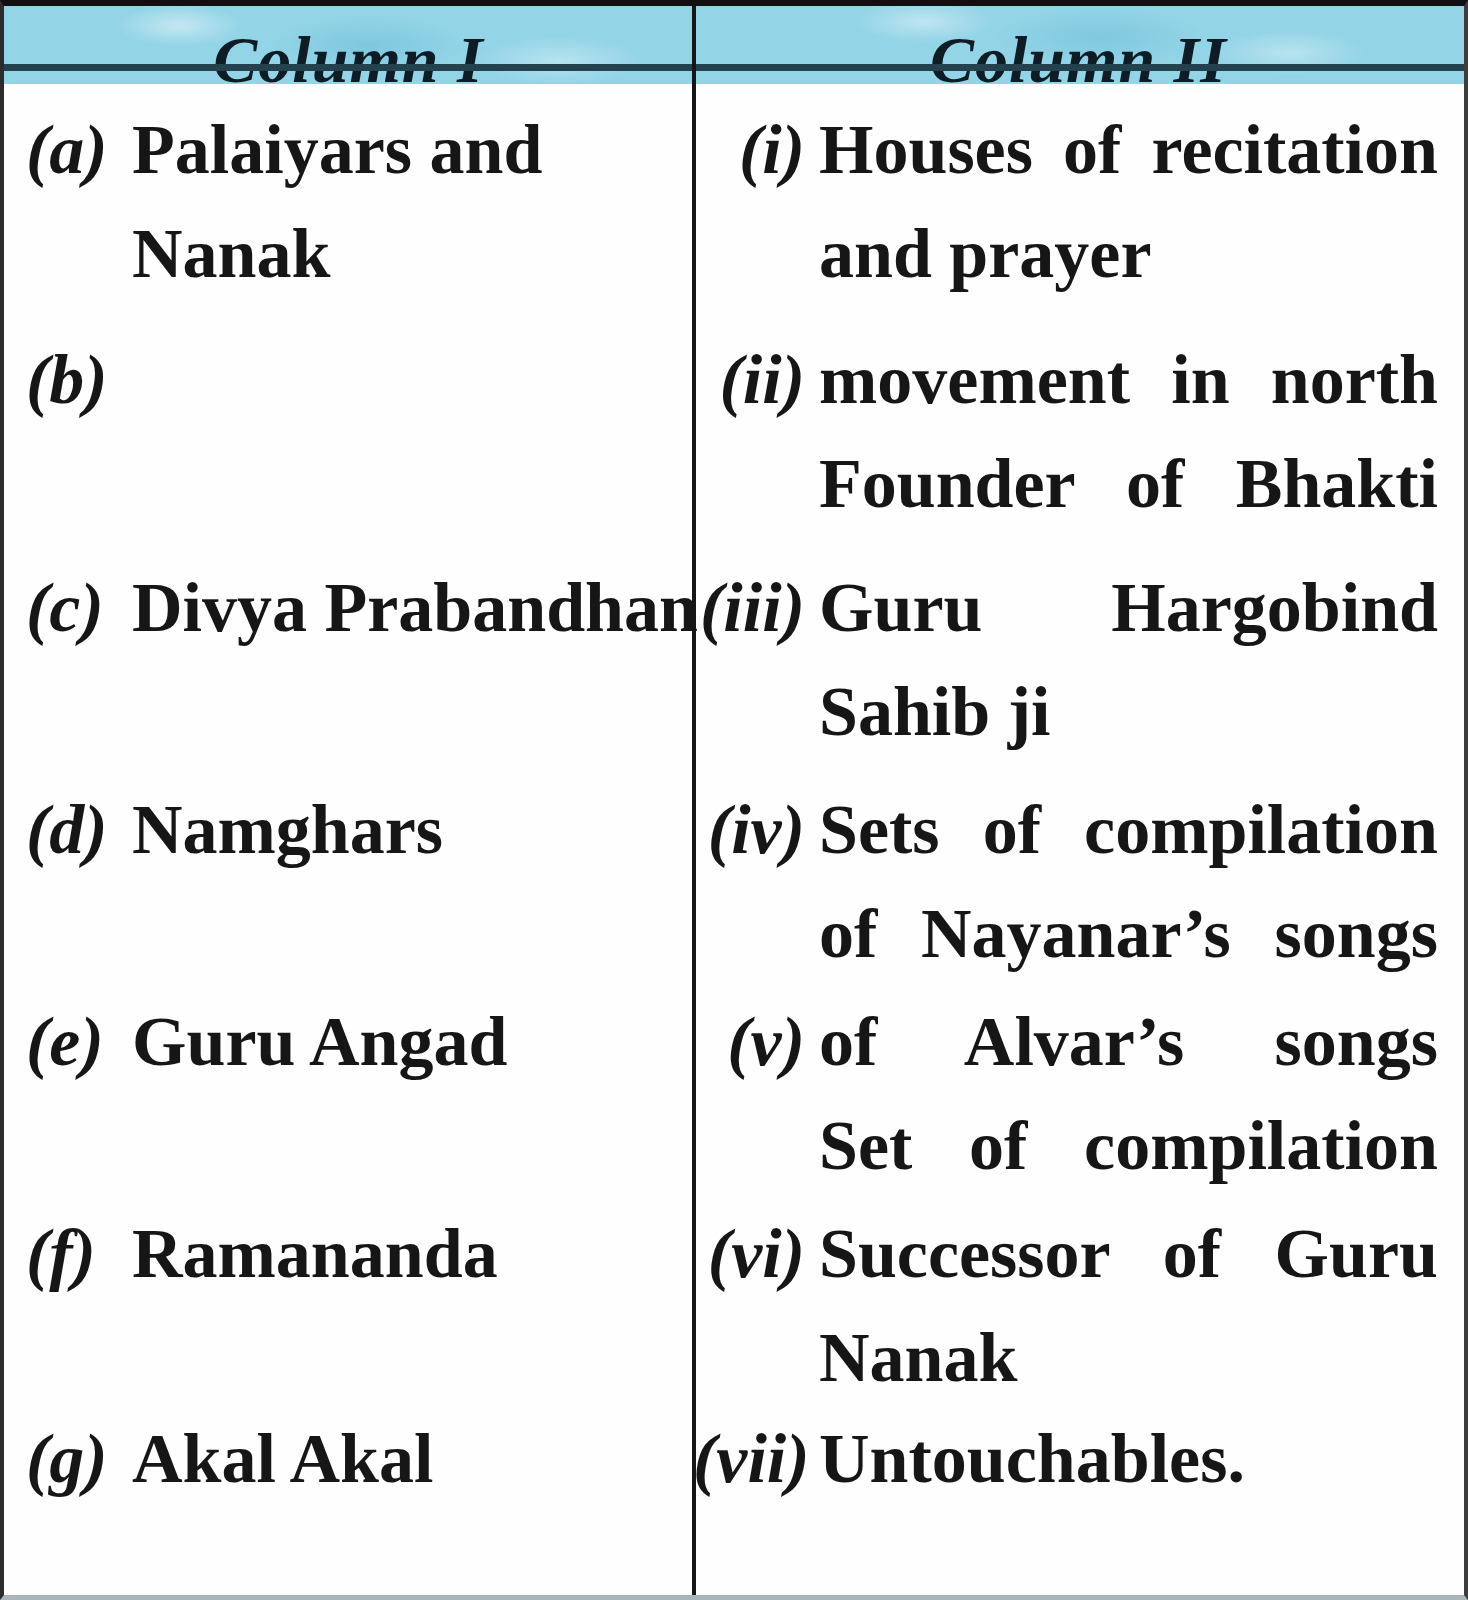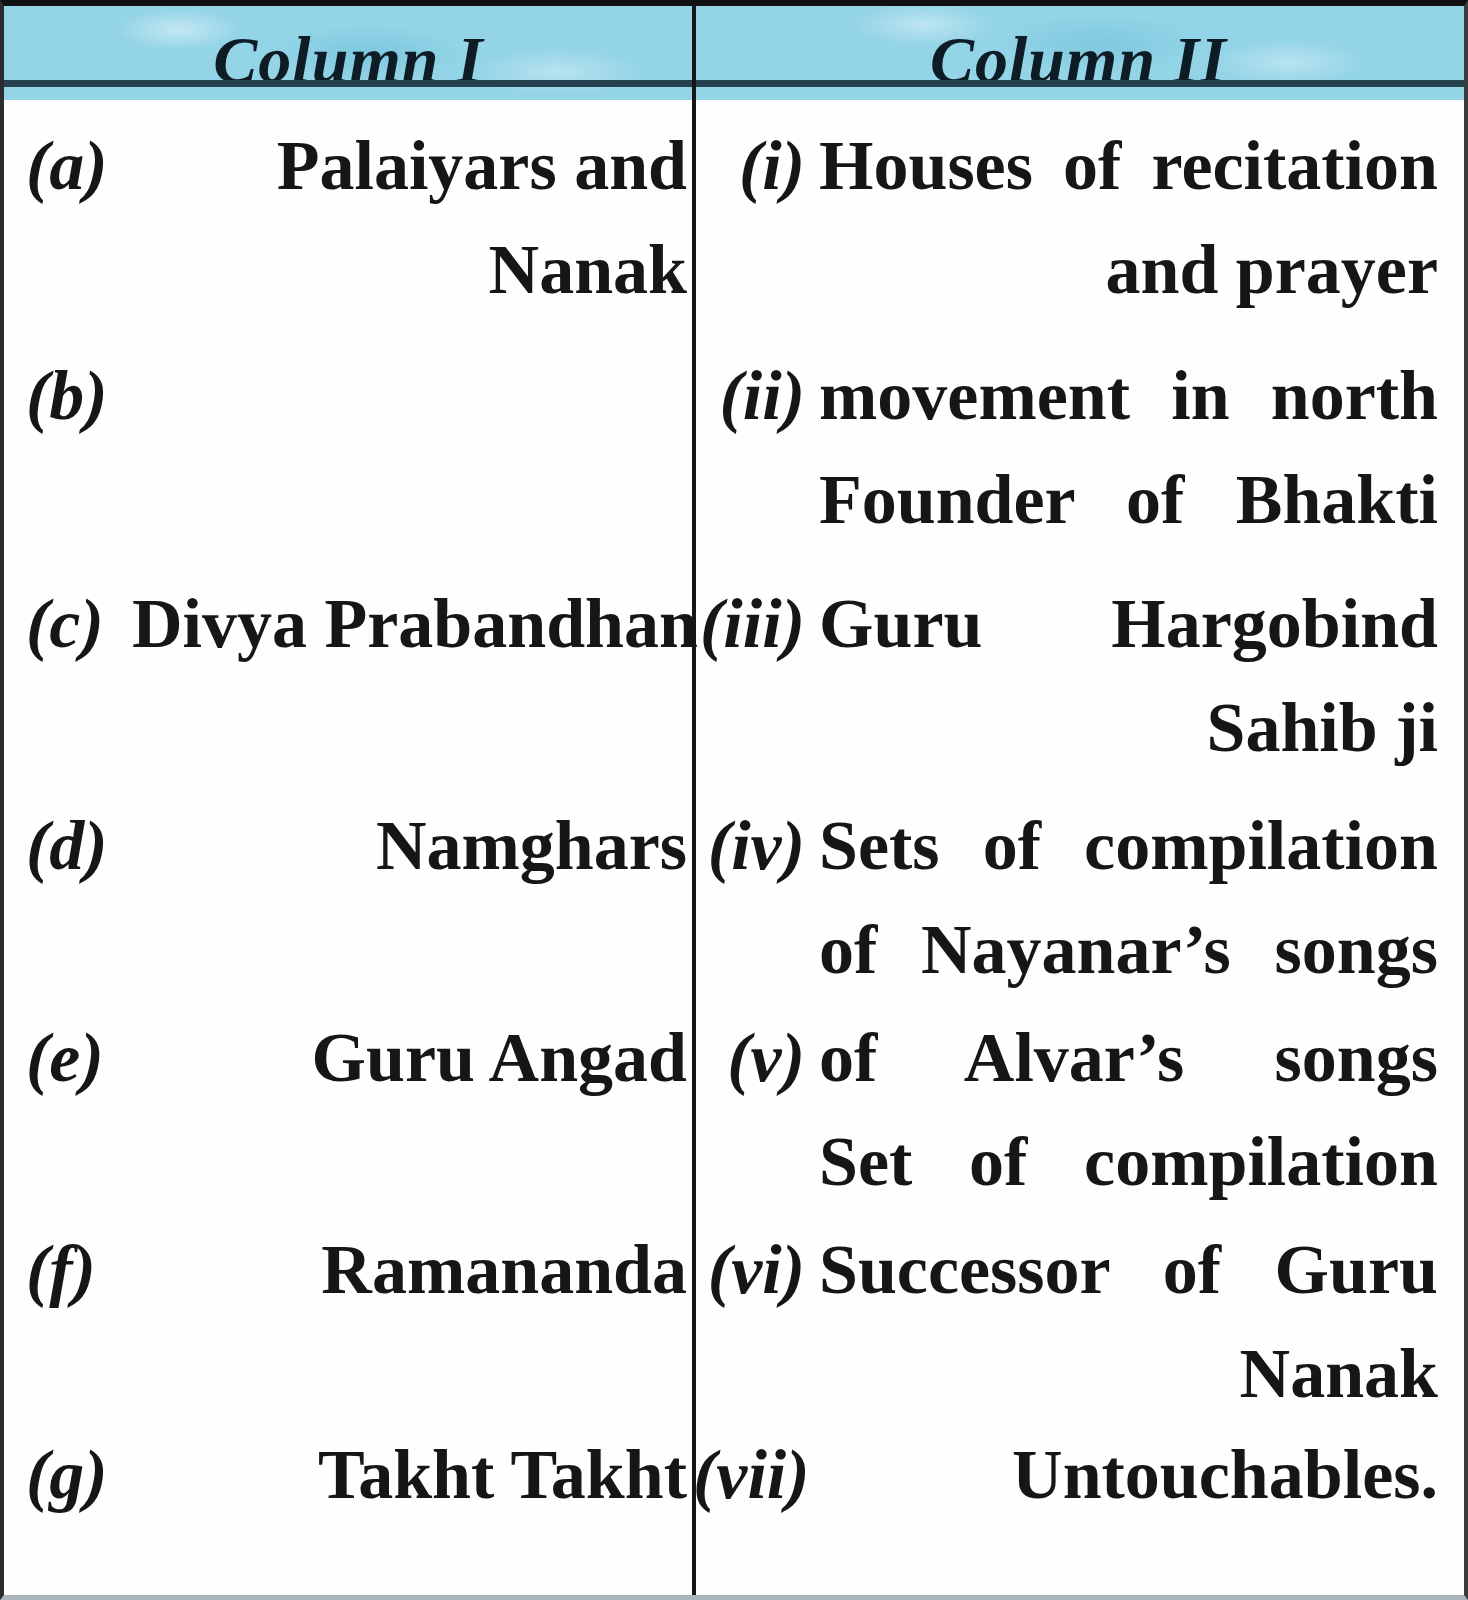--- a/index.html
+++ b/index.html
@@ -21,21 +21,21 @@
     border-right:4px solid #3c3c3c;
     border-bottom:5px solid var(--bottom-edge);
     overflow:hidden;
     font-family:"Liberation Serif","DejaVu Serif",serif;
     font-weight:700;
     color:var(--text);
   }
   
   .thead{
     position:relative;
-    height:94px;
+    height:78px;
     display:grid;
     grid-template-columns:689px 1fr;
     background-color:var(--header-bg);
     background-image:
       radial-gradient(ellipse 90px 30px at 12% 25%, rgba(255,255,255,.45), transparent 70%),
       radial-gradient(ellipse 120px 34px at 38% 70%, rgba(255,255,255,.35), transparent 70%),
       radial-gradient(ellipse 100px 30px at 63% 20%, rgba(255,255,255,.40), transparent 70%),
       radial-gradient(ellipse 110px 32px at 88% 60%, rgba(255,255,255,.35), transparent 70%),
       radial-gradient(ellipse 140px 40px at 25% 50%, rgba(74,170,200,.30), transparent 70%),
       radial-gradient(ellipse 150px 42px at 75% 40%, rgba(74,170,200,.28), transparent 70%);
@@ -78,21 +78,21 @@
     padding:14px 6px 0 22px;
   }
   .cell-right{
     grid-template-columns:112px 1fr;
     column-gap:14px;
     padding:14px 26px 0 0;
   }
   .label{font-style:italic;white-space:nowrap;}
   .cell-right .label{text-align:right;}
   .lines{min-width:0;}
-  .line{white-space:nowrap;text-align:right;}
+  .line{white-space:nowrap;}
   .line.stretch{
     white-space:normal;
     text-align:justify;
     text-align-last:justify;
   }
   
   .divider{
     position:absolute;
     top:0;bottom:0;left:688px;width:4px;
     background:var(--divider);
@@ -194,21 +194,21 @@
           <div class="lines">
             <div class="line stretch">Successor of Guru</div>
             <div class="line">Nanak</div>
           </div>
         </div>
       </div>
       <div class="row">
         <div class="cell cell-left">
           <span class="label">(g)</span>
           <div class="lines">
-            <div class="line">Takht Takht</div>
+            <div class="line">Akal Akal</div>
           </div>
         </div>
         <div class="cell cell-right">
           <span class="label">(vii)</span>
           <div class="lines">
             <div class="line">Untouchables.</div>
           </div>
         </div>
       </div>
     </div>

